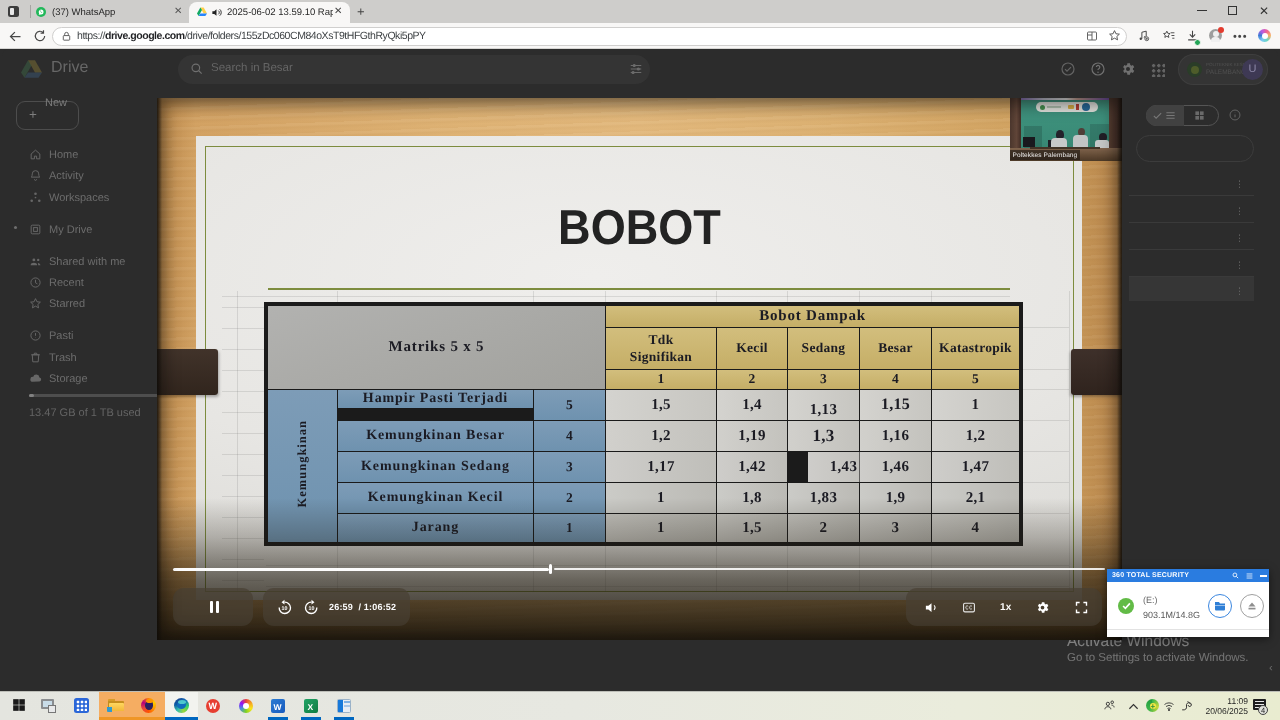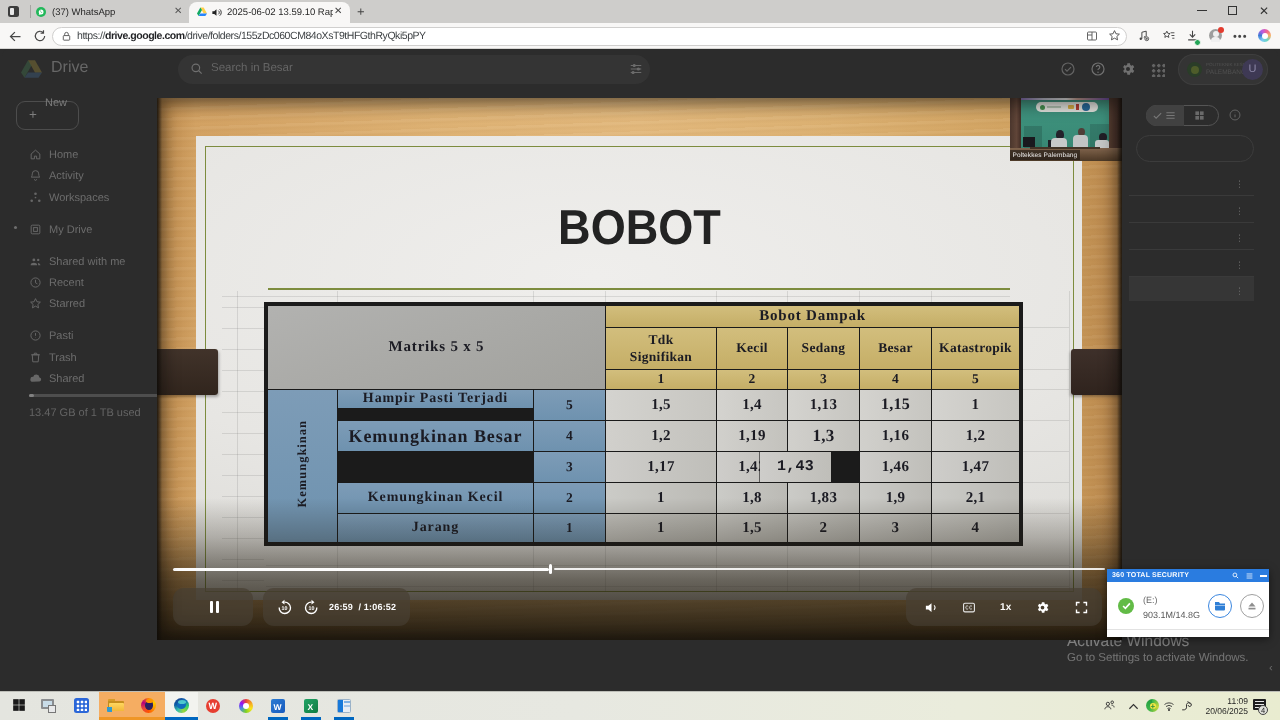--- a/index.html
+++ b/index.html
@@ -150,21 +150,21 @@
   <div class="abs sideitem" style="left:43px;top:48px;color:#7e7e7e">New</div>
   <div class="abs sideitem" style="left:47px;top:100px">Home</div>
   <div class="abs sideitem" style="left:47px;top:121px">Activity</div>
   <div class="abs sideitem" style="left:47px;top:143px">Workspaces</div>
   <div class="abs sideitem" style="left:47px;top:175px">My Drive</div>
   <div class="abs sideitem" style="left:47px;top:207px">Shared with me</div>
   <div class="abs sideitem" style="left:47px;top:228px">Recent</div>
   <div class="abs sideitem" style="left:47px;top:249px">Starred</div>
   <div class="abs sideitem" style="left:47px;top:281px">Pasti</div>
   <div class="abs sideitem" style="left:47px;top:303px">Trash</div>
-  <div class="abs sideitem" style="left:47px;top:324px">Shared</div>
+  <div class="abs sideitem" style="left:47px;top:324px">Storage</div>
   <div class="abs" style="left:12px;top:177px;width:3px;height:3px;border-radius:50%;background:#6e6e6e"></div>
   <g id="side-icons"></g>
   <svg class="abs" style="left:27px;top:99px" width="13" height="13" viewBox="0 0 24 24" stroke="#676767" stroke-width="1.8" fill="none">
         <path d="M4 11l8-7 8 7v9h-6v-5h-4v5H4z"></path>
       </svg>
   <svg class="abs" style="left:27px;top:120px" width="13" height="13" viewBox="0 0 24 24" stroke="#676767" stroke-width="1.8" fill="none">
         <path d="M12 3a6 6 0 0 1 6 6c0 5 2 6 2 6H4s2-1 2-6a6 6 0 0 1 6-6zM10 19a2 2 0 0 0 4 0"></path>
       </svg>
   <svg class="abs" style="left:27px;top:142px" width="13" height="13" viewBox="0 0 24 24" fill="#676767">
         <circle cx="12" cy="5" r="2.4"></circle>
@@ -335,60 +335,63 @@
         </div>
   <div class="tc" style="left:270px;top:88px;width:71px;height:30px;background:linear-gradient(180deg,#7e9db8,#6f93b0);">
           <span style="font-size:13.5px">5</span>
         </div>
   <div class="tc" style="left:342px;top:88px;width:110px;height:30px;background:linear-gradient(90deg,#d5d4d0,#c8c7c2);">
           <span style="font-size:15px">1,5</span>
         </div>
   <div class="tc" style="left:453px;top:88px;width:70px;height:30px;background:linear-gradient(90deg,#d5d4d0,#c8c7c2);">
           <span style="font-size:15px">1,4</span>
         </div>
-  <div class="tc" style="left:524px;top:88px;width:71px;height:30px;background:linear-gradient(90deg,#d5d4d0,#c8c7c2);">
+  <div class="tc" style="left:524px;top:88px;width:71px;height:30px;background:linear-gradient(90deg,#d5d4d0,#c8c7c2);align-items:flex-end;">
           <span style="font-size:15px">1,13</span>
         </div>
   <div class="tc" style="left:596px;top:88px;width:71px;height:30px;background:linear-gradient(90deg,#d5d4d0,#c8c7c2);">
           <span style="font-size:16px">1,15</span>
         </div>
   <div class="tc" style="left:668px;top:88px;width:87px;height:30px;background:linear-gradient(90deg,#d5d4d0,#c8c7c2);">
           <span style="font-size:15px">1</span>
         </div>
   <div class="tc" style="left:74px;top:119px;width:195px;height:30px;background:linear-gradient(180deg,#7e9db8,#6f93b0);">
-          <span style="font-size:18px;letter-spacing:.9px">Kemungkinan Besar</span>
+          <span style="font-size:14px;letter-spacing:.9px">Kemungkinan Besar</span>
         </div>
   <div class="tc" style="left:270px;top:119px;width:71px;height:30px;background:linear-gradient(180deg,#7e9db8,#6f93b0);">
           <span style="font-size:13.5px">4</span>
         </div>
   <div class="tc" style="left:342px;top:119px;width:110px;height:30px;background:linear-gradient(90deg,#d2d1cd,#c4c3be);">
           <span style="font-size:15px">1,2</span>
         </div>
   <div class="tc" style="left:453px;top:119px;width:70px;height:30px;background:linear-gradient(90deg,#d2d1cd,#c4c3be);">
           <span style="font-size:15px">1,19</span>
         </div>
   <div class="tc" style="left:524px;top:119px;width:71px;height:30px;background:linear-gradient(90deg,#d2d1cd,#c4c3be);">
           <span style="font-size:17px">1,3</span>
         </div>
   <div class="tc" style="left:596px;top:119px;width:71px;height:30px;background:linear-gradient(90deg,#d2d1cd,#c4c3be);">
           <span style="font-size:15px">1,16</span>
         </div>
   <div class="tc" style="left:668px;top:119px;width:87px;height:30px;background:linear-gradient(90deg,#d2d1cd,#c4c3be);">
           <span style="font-size:15px">1,2</span>
         </div>
+  <div class="tc" style="left:74px;top:150px;width:195px;height:30px;background:linear-gradient(180deg,#7e9db8,#6f93b0);">
+          <span style="font-size:14px;letter-spacing:.9px">Kemungkinan Sedang</span>
+        </div>
   <div class="tc" style="left:270px;top:150px;width:71px;height:30px;background:linear-gradient(180deg,#7e9db8,#6f93b0);">
           <span style="font-size:13.5px">3</span>
         </div>
   <div class="tc" style="left:342px;top:150px;width:110px;height:30px;background:linear-gradient(90deg,#cfcecb,#c0bfba);">
           <span style="font-size:15px">1,17</span>
         </div>
   <div class="tc" style="left:453px;top:150px;width:70px;height:30px;background:linear-gradient(90deg,#cfcecb,#c0bfba);">
           <span style="font-size:15px">1,42</span>
         </div>
-  <div class="tc" style="left:496px;top:150px;width:71px;height:30px;background:linear-gradient(90deg,#cfcecb,#c0bfba);font-family:Liberation Mono, monospace;">
+  <div class="tc" style="left:544px;top:150px;width:71px;height:30px;background:linear-gradient(90deg,#cfcecb,#c0bfba);">
           <span style="font-size:15px">1,43</span>
         </div>
   <div class="tc" style="left:596px;top:150px;width:71px;height:30px;background:linear-gradient(90deg,#cfcecb,#c0bfba);">
           <span style="font-size:15px">1,46</span>
         </div>
   <div class="tc" style="left:668px;top:150px;width:87px;height:30px;background:linear-gradient(90deg,#cfcecb,#c0bfba);">
           <span style="font-size:15px">1,47</span>
         </div>
   <div class="tc" style="left:74px;top:181px;width:195px;height:30px;background:linear-gradient(180deg,#7e9db8,#6f93b0);">
           <span style="font-size:14px;letter-spacing:.9px">Kemungkinan Kecil</span>

